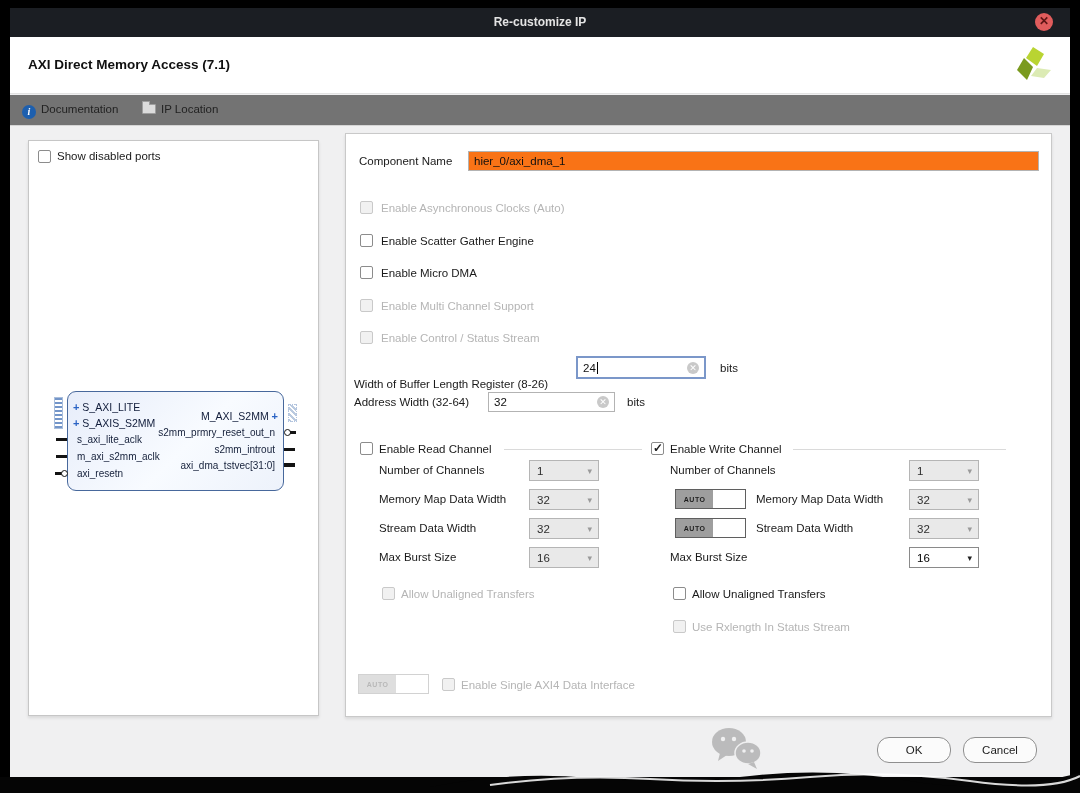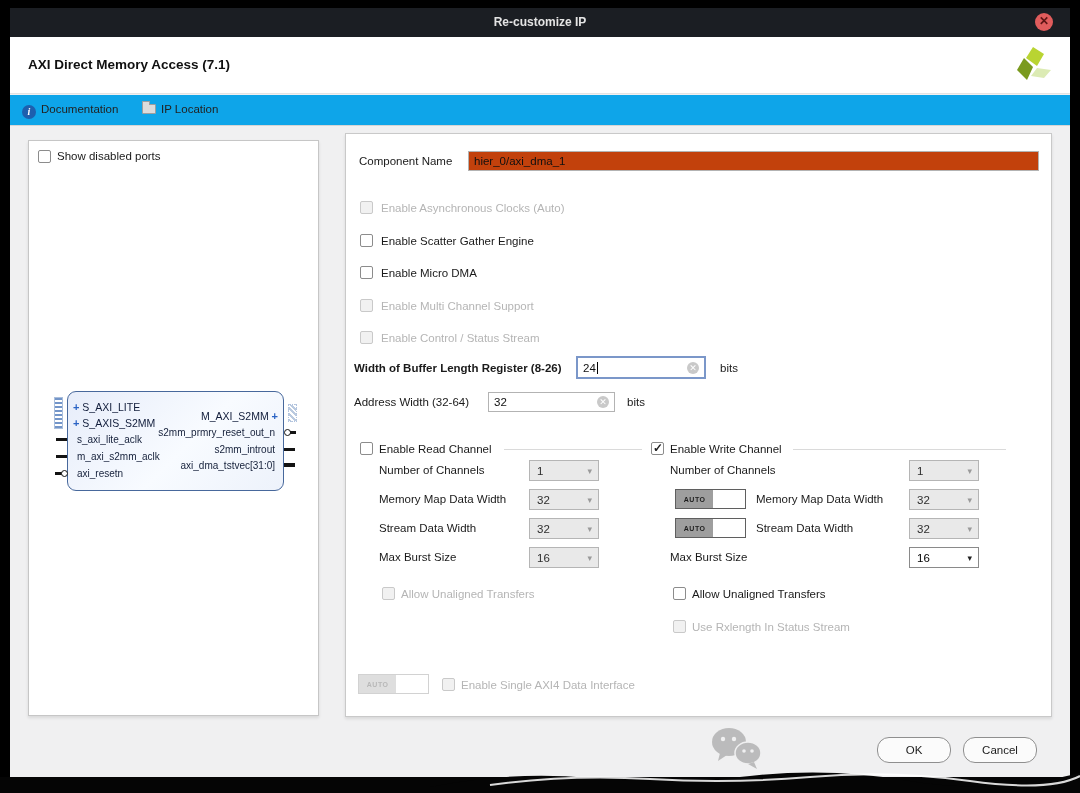--- a/index.html
+++ b/index.html
@@ -12,21 +12,21 @@
   .win-title { position:absolute; left:50%; top:7px; transform:translateX(-50%); color:#e4e4e4; font-weight:bold; font-size:12px; }
   .close-btn { position:absolute; right:17px; top:5px; width:18px; height:18px; border-radius:50%; background:#e05c5c; cursor:pointer; }
   .close-btn span { display:block; text-align:center; line-height:17px; font-size:12px; font-weight:bold; color:#5c1414; }
 
   
   .header { position:absolute; left:0; top:29px; width:100%; height:57px; background:#ffffff; border-bottom:1px solid #e3e3e3; }
   .header h1 { position:absolute; left:18px; top:20px; font-size:13.5px; color:#101010; font-weight:bold; }
   .logo { position:absolute; right:16px; top:8px; }
 
   
-  .toolbar { position:absolute; left:0; top:87px; width:100%; height:31px; background:#0ea5e9; border-bottom:1px solid #d5d5d5; }
+  .toolbar { position:absolute; left:0; top:87px; width:100%; height:31px; background:#737373; border-bottom:1px solid #d5d5d5; }
   .tool { position:absolute; top:8px; font-size:11.5px; color:#222; cursor:pointer; white-space:nowrap; }
   .tool-doc { left:12px; }
   .tool-loc { left:132px; }
   .info-icon { display:inline-block; width:14px; height:14px; border-radius:50%; background:#1d5fae; color:#fff; text-align:center; line-height:14px; font-size:10px; font-weight:bold; font-style:italic; font-family:"Liberation Serif",serif; margin-right:5px; vertical-align:-2px; }
   .folder-icon { display:inline-block; width:14px; height:10px; background:#dcdcdc; border:1px solid #9e9e9e; border-radius:1px; margin-right:5px; vertical-align:-1px; position:relative; }
   .folder-icon::before { content:""; position:absolute; left:-1px; top:-4px; width:6px; height:3px; background:#dcdcdc; border:1px solid #9e9e9e; border-bottom:none; border-radius:1px 1px 0 0; }
 
   
   .left-panel { position:absolute; left:18px; top:132px; width:291px; height:576px; background:#fff; border:1px solid #c6c6c6; box-shadow:0 2px 3px rgba(0,0,0,.10); }
   .right-panel { position:absolute; left:335px; top:125px; width:707px; height:584px; background:#fff; border:1px solid #c9c9c9; box-shadow:0 2px 3px rgba(0,0,0,.10); }
@@ -43,21 +43,21 @@
   .port.iface { font-size:10.5px; color:#101c3a; }
   .plus { color:#2a63c4; font-weight:bold; font-size:11px; cursor:pointer; }
   .stub { position:absolute; width:11px; height:3px; background:#131313; }
   .stub.wide { height:4px; }
   .ring { position:absolute; width:7px; height:7px; border:1.6px solid #131313; border-radius:50%; background:#fff; }
   .bus-conn-l { position:absolute; left:-14px; top:5px; width:9px; height:32px; border:1px solid #9db4d6; background:repeating-linear-gradient(#5b83c0 0 2px, #ffffff 2px 4px); opacity:.85; }
   .bus-conn-r { position:absolute; right:-14px; top:12px; width:9px; height:18px; border:1px dotted #9db4d6; background:repeating-linear-gradient(45deg,#aabdd9 0 2px, #ffffff 2px 4px); opacity:.8; }
 
   
   .text-input { position:absolute; background:#fff; border:1px solid #b3b3b3; font-size:11.5px; color:#101010; display:flex; align-items:center; padding-left:5px; }
-  .text-input.gray { background:#c2410c;text-align:right; }
+  .text-input.gray { background:#f97316;text-align:right; }
   .text-input.focused { border:2px solid #7b97c9; }
   .clear-icon { position:absolute; right:5px; top:50%; transform:translateY(-50%); width:12px; height:12px; border-radius:50%; background:#c9c9c9; color:#fff; font-size:9px; line-height:12px; text-align:center; cursor:pointer; }
   .caret { display:inline-block; width:1px; height:12px; background:#000; margin-left:1px; }
 
   
   .dd { position:absolute; width:70px; height:21px; border:1px solid #b5b5b5; background:#e9e9e9; font-size:11.5px; color:#2e2e2e; display:flex; align-items:center; justify-content:space-between; padding:0 6px 0 7px; cursor:default; }
   .dd .chev { font-size:9px; color:#9a9a9a; }
   .dd.enabled { background:#fff; border-color:#8a8a8a; color:#000; cursor:pointer; }
   .dd.enabled .chev { color:#222; }
 
@@ -156,21 +156,21 @@
 
     <span class="cb" style="left:14px; top:132px;"></span>
     <span class="lbl" style="left:35px; top:133px;">Enable Micro DMA</span>
 
     <span class="cb disabled" style="left:14px; top:165px;"></span>
     <span class="lbl dim" style="left:35px; top:166px;">Enable Multi Channel Support</span>
 
     <span class="cb disabled" style="left:14px; top:197px;"></span>
     <span class="lbl dim" style="left:35px; top:198px;">Enable Control / Status Stream</span>
 
-    <span class="lbl" style="left:8px; top:228px;font-weight:bold;">Width of Buffer Length Register (8-26)</span>
+    <span class="lbl" style="left:8px; top:244px;">Width of Buffer Length Register (8-26)</span>
     <div class="text-input focused" style="left:230px; top:222px; width:130px; height:23px;">
       <span>24</span>
         <span class="caret"></span>
       <span class="clear-icon">✕</span>
     </div>
     <span class="lbl" style="left:374px; top:228px;">bits</span>
 
     <span class="lbl" style="left:8px; top:262px;">Address Width (32-64)</span>
     <div class="text-input" style="left:142px; top:258px; width:127px; height:20px;">
       <span>32</span>

